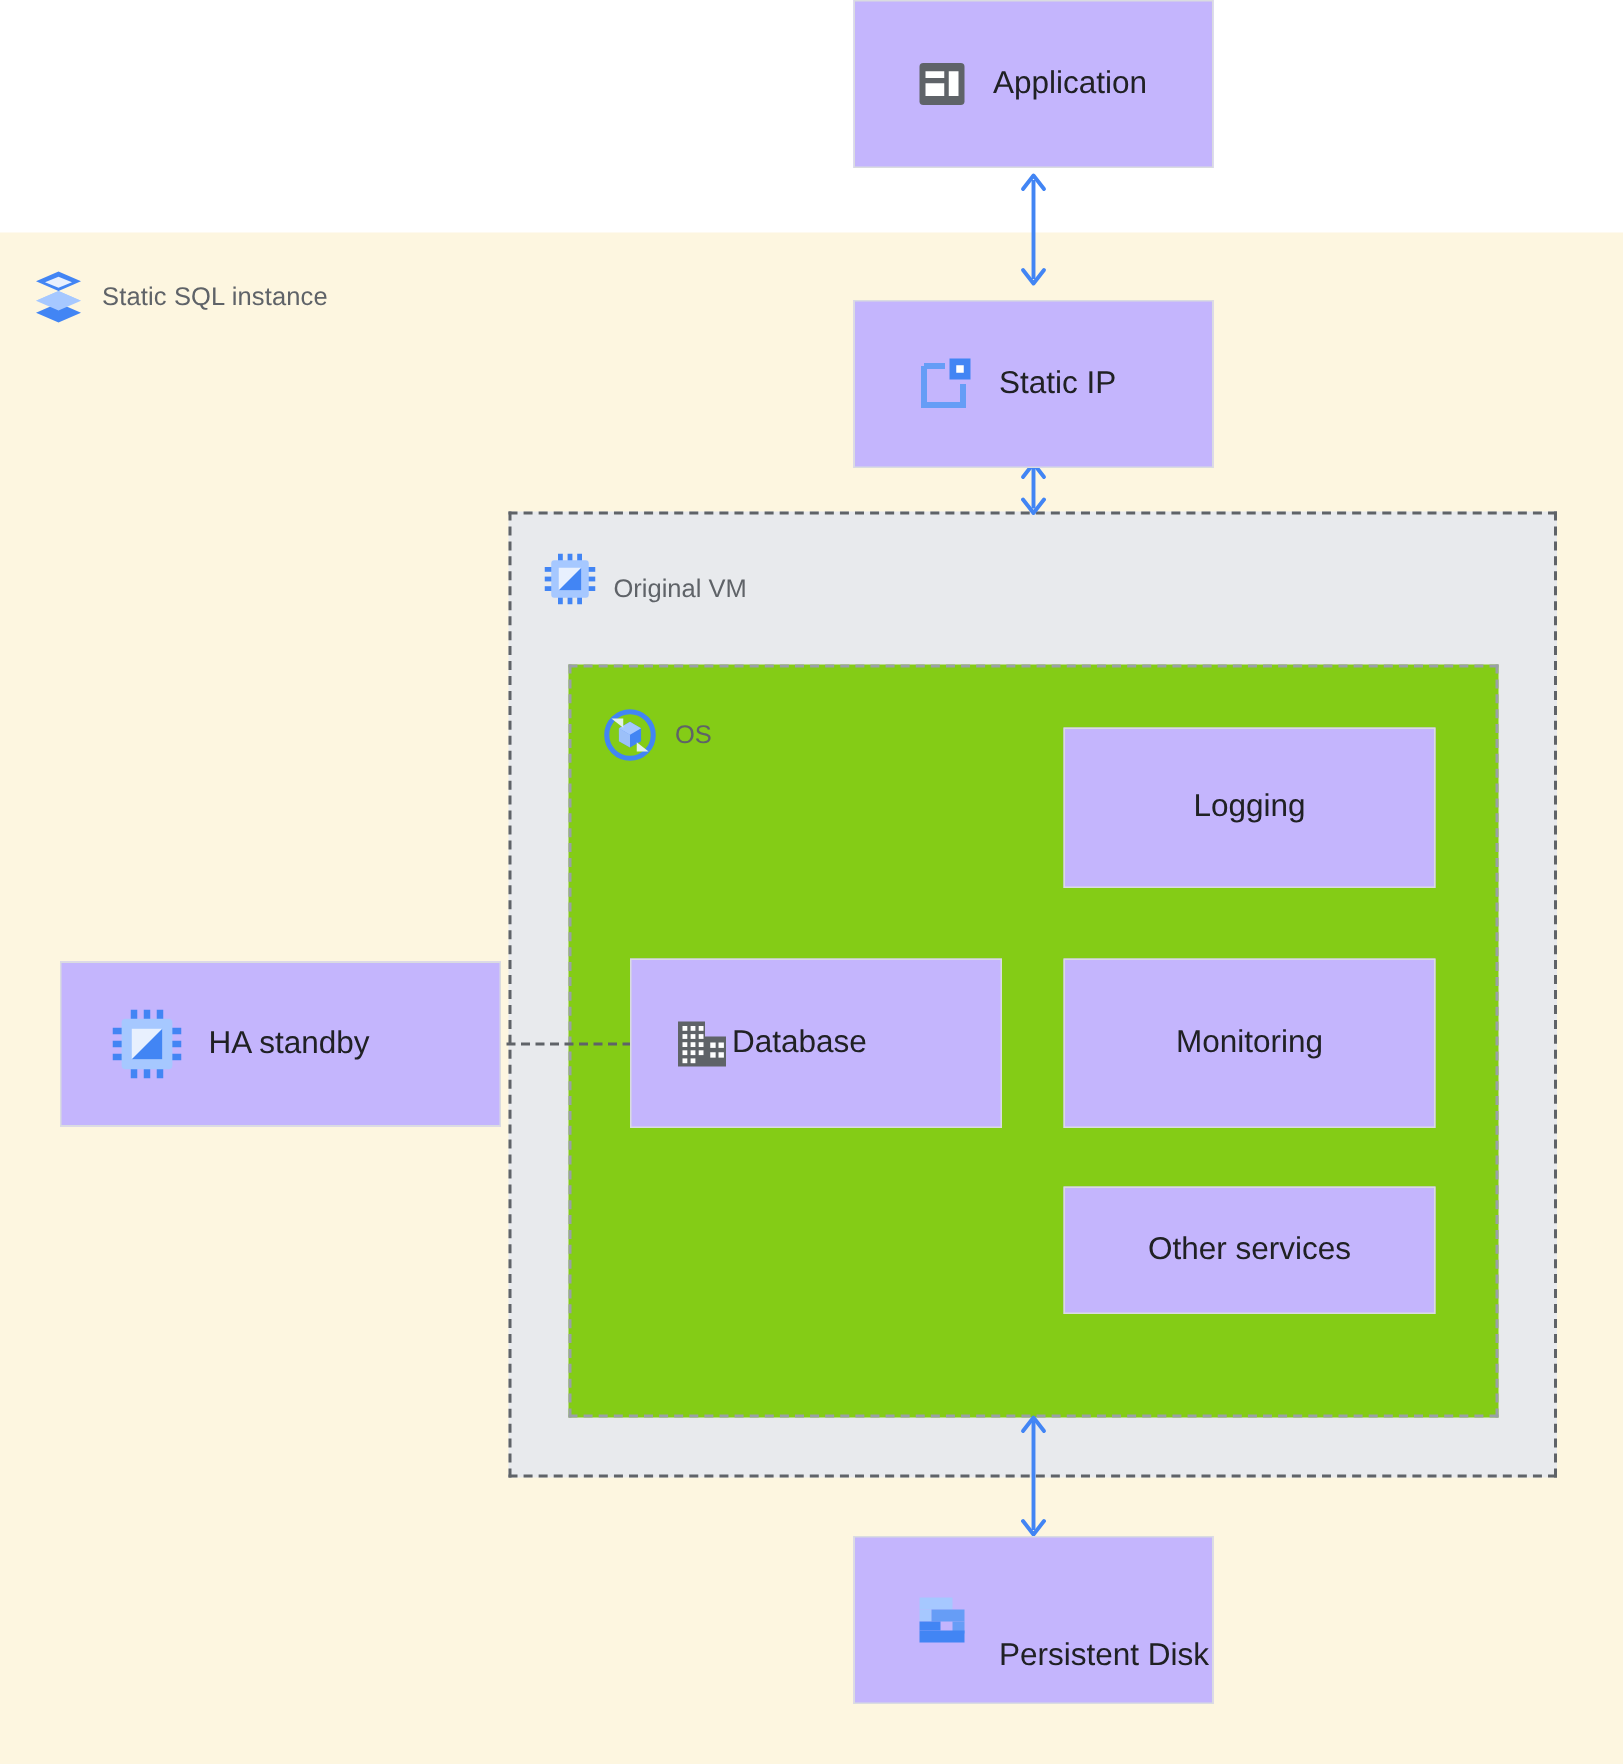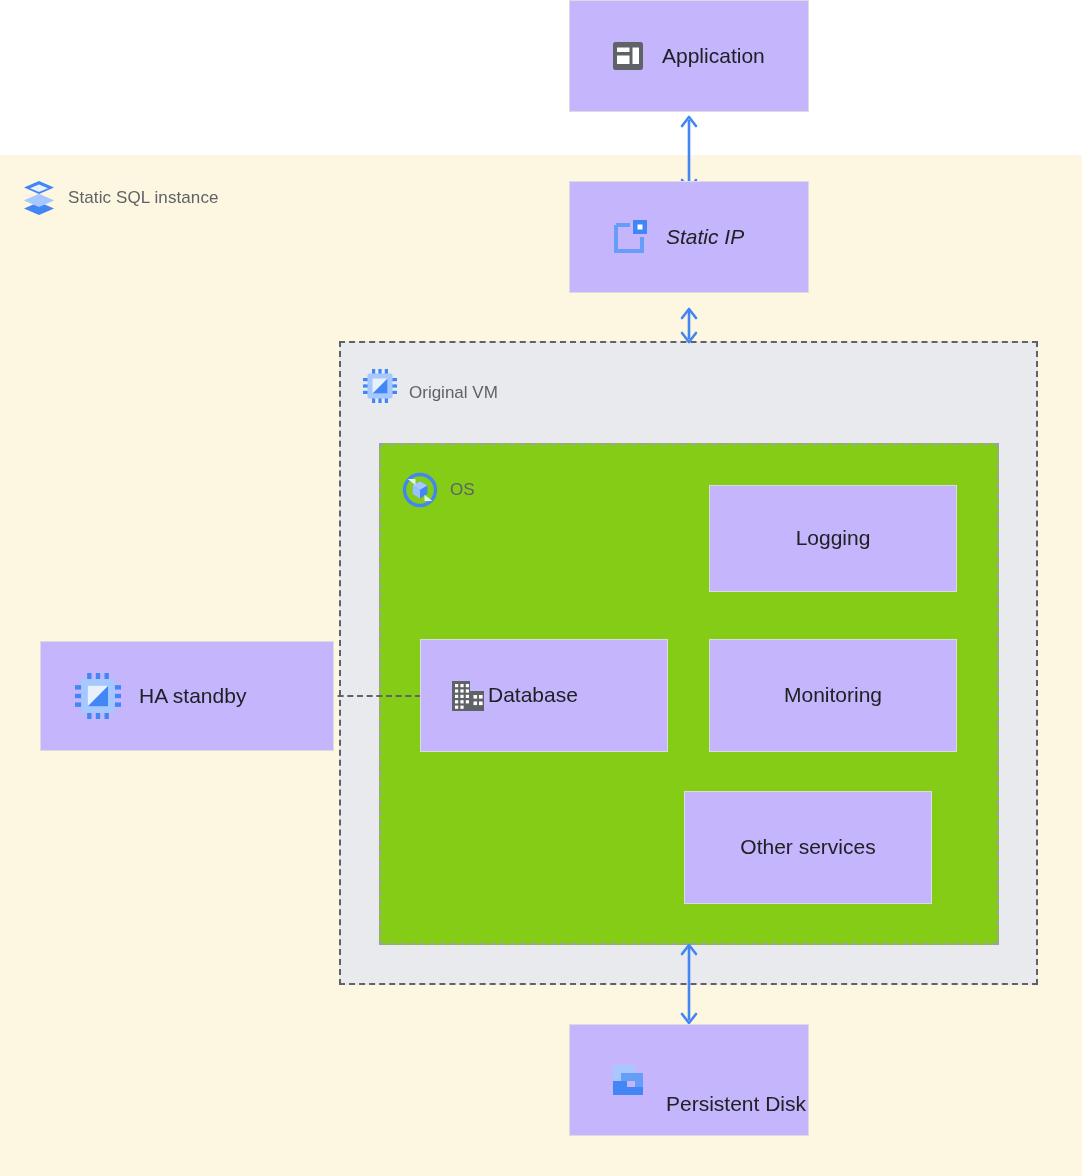--- a/index.html
+++ b/index.html
@@ -109,24 +109,24 @@
     color: #202124;
     line-height: 1.25;
   }
   .node.icon-node {
     gap: 18px;
     padding-left: 42px;
   }
 
   
   .node-application   { left: 569px; top: 0px;    width: 240px; height: 112px; }
-  .node-staticip      { left: 569px; top: 181px;  width: 240px; height: 112px; font-style: italic; }
+  .node-staticip      { left: 569px; top: 200px;  width: 240px; height: 112px; }
   .node-logging       { left: 709px; top: 485px;  width: 248px; height: 107px; }
   .node-monitoring    { left: 709px; top: 639px;  width: 248px; height: 113px; }
-  .node-otherservices { left: 684px; top: 791px;  width: 248px; height: 113px; }
+  .node-otherservices { left: 709px; top: 791px;  width: 248px; height: 85px; }
   .node-database      { left: 420px; top: 639px;  width: 248px; height: 113px; padding-left: 30px; gap: 3px; }
   .node-hastandby     { left: 40px;  top: 641px;  width: 294px; height: 110px; padding-left: 34px; gap: 18px; }
   .node-persistentdisk{ left: 569px; top: 1024px; width: 240px; height: 112px; padding-left: 42px; gap: 18px; }
 
   .node-persistentdisk .node-label { line-height: 1.2; margin-top: 48px; }
 
   
   .icon {
     display: inline-block;
     flex: 0 0 auto;

